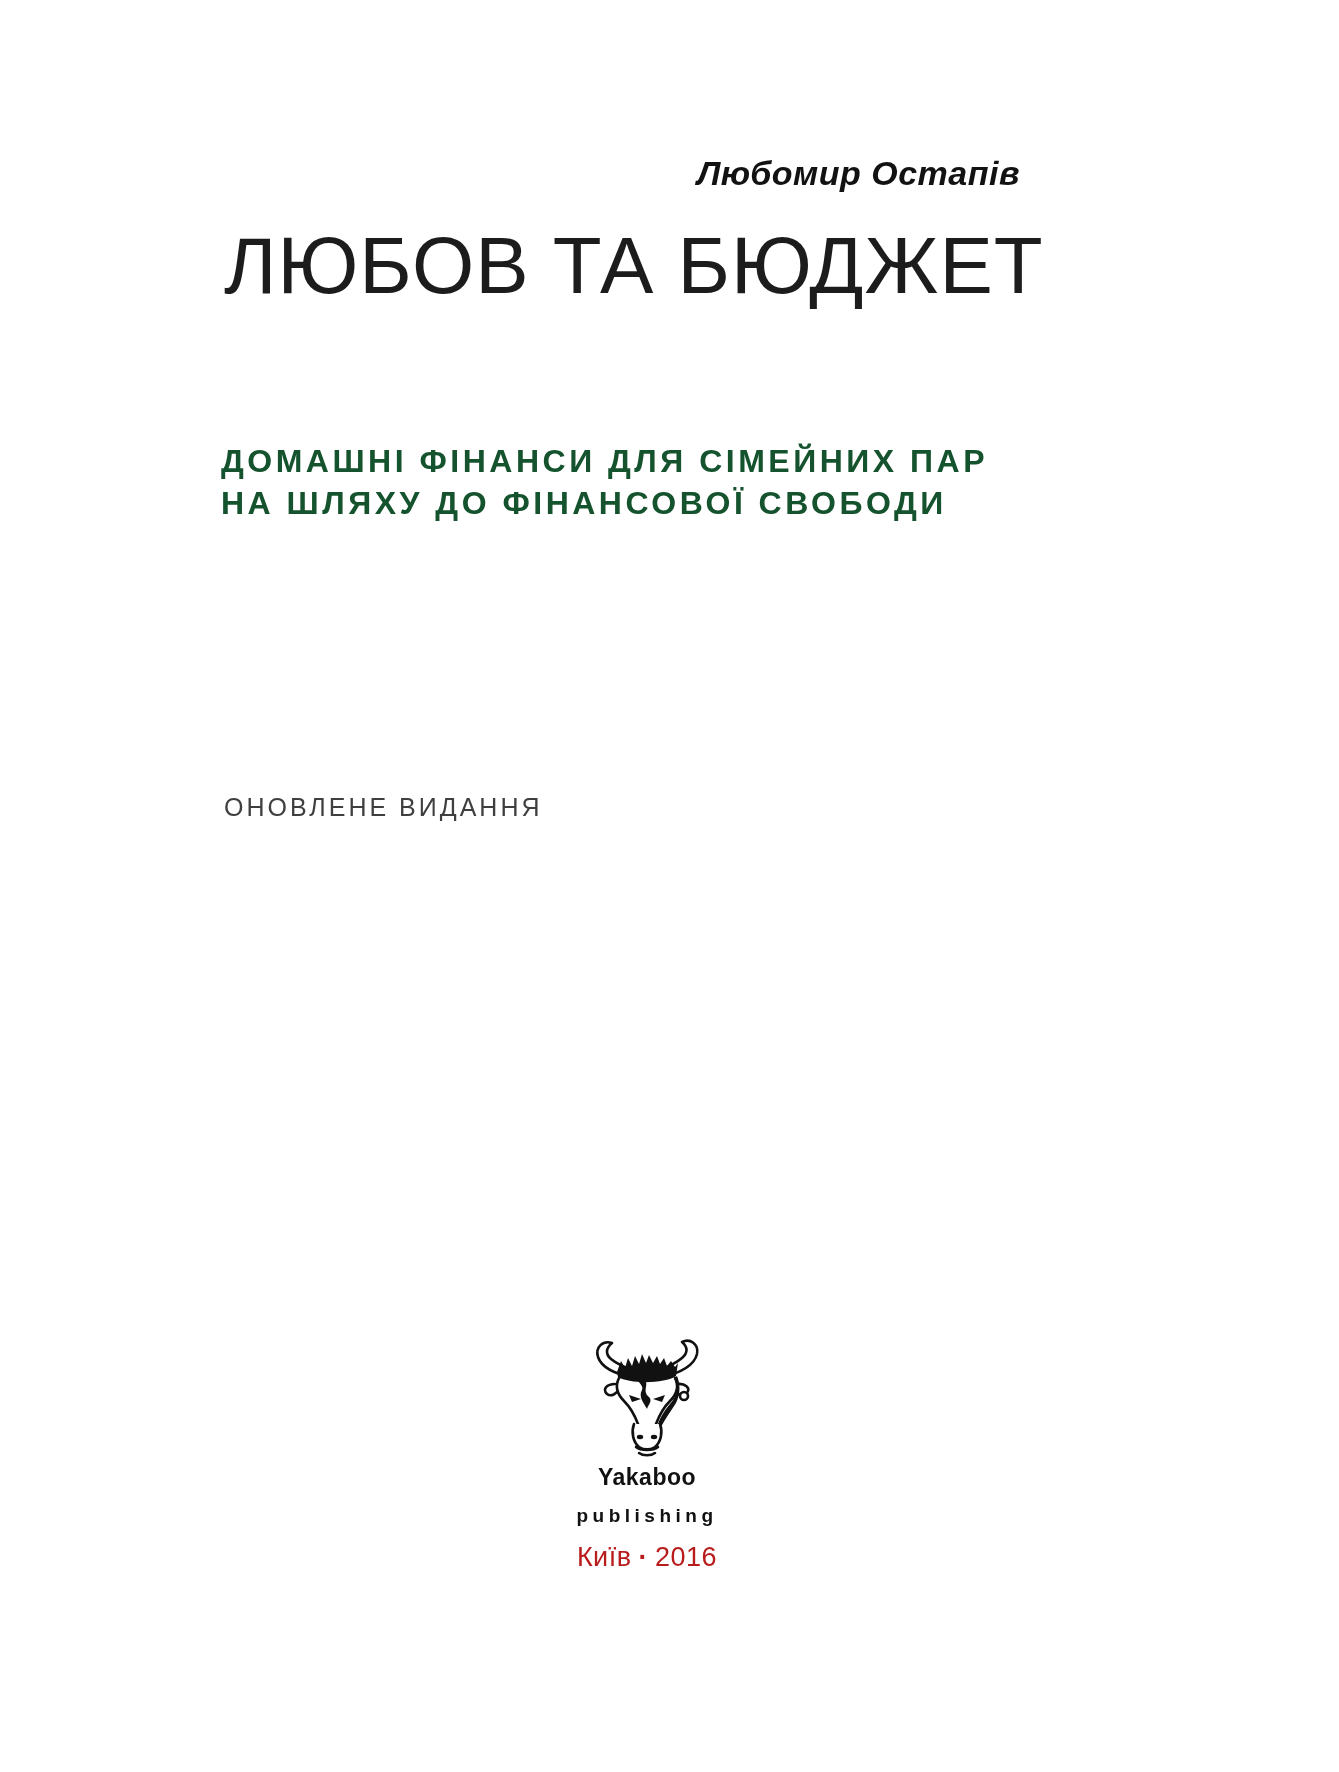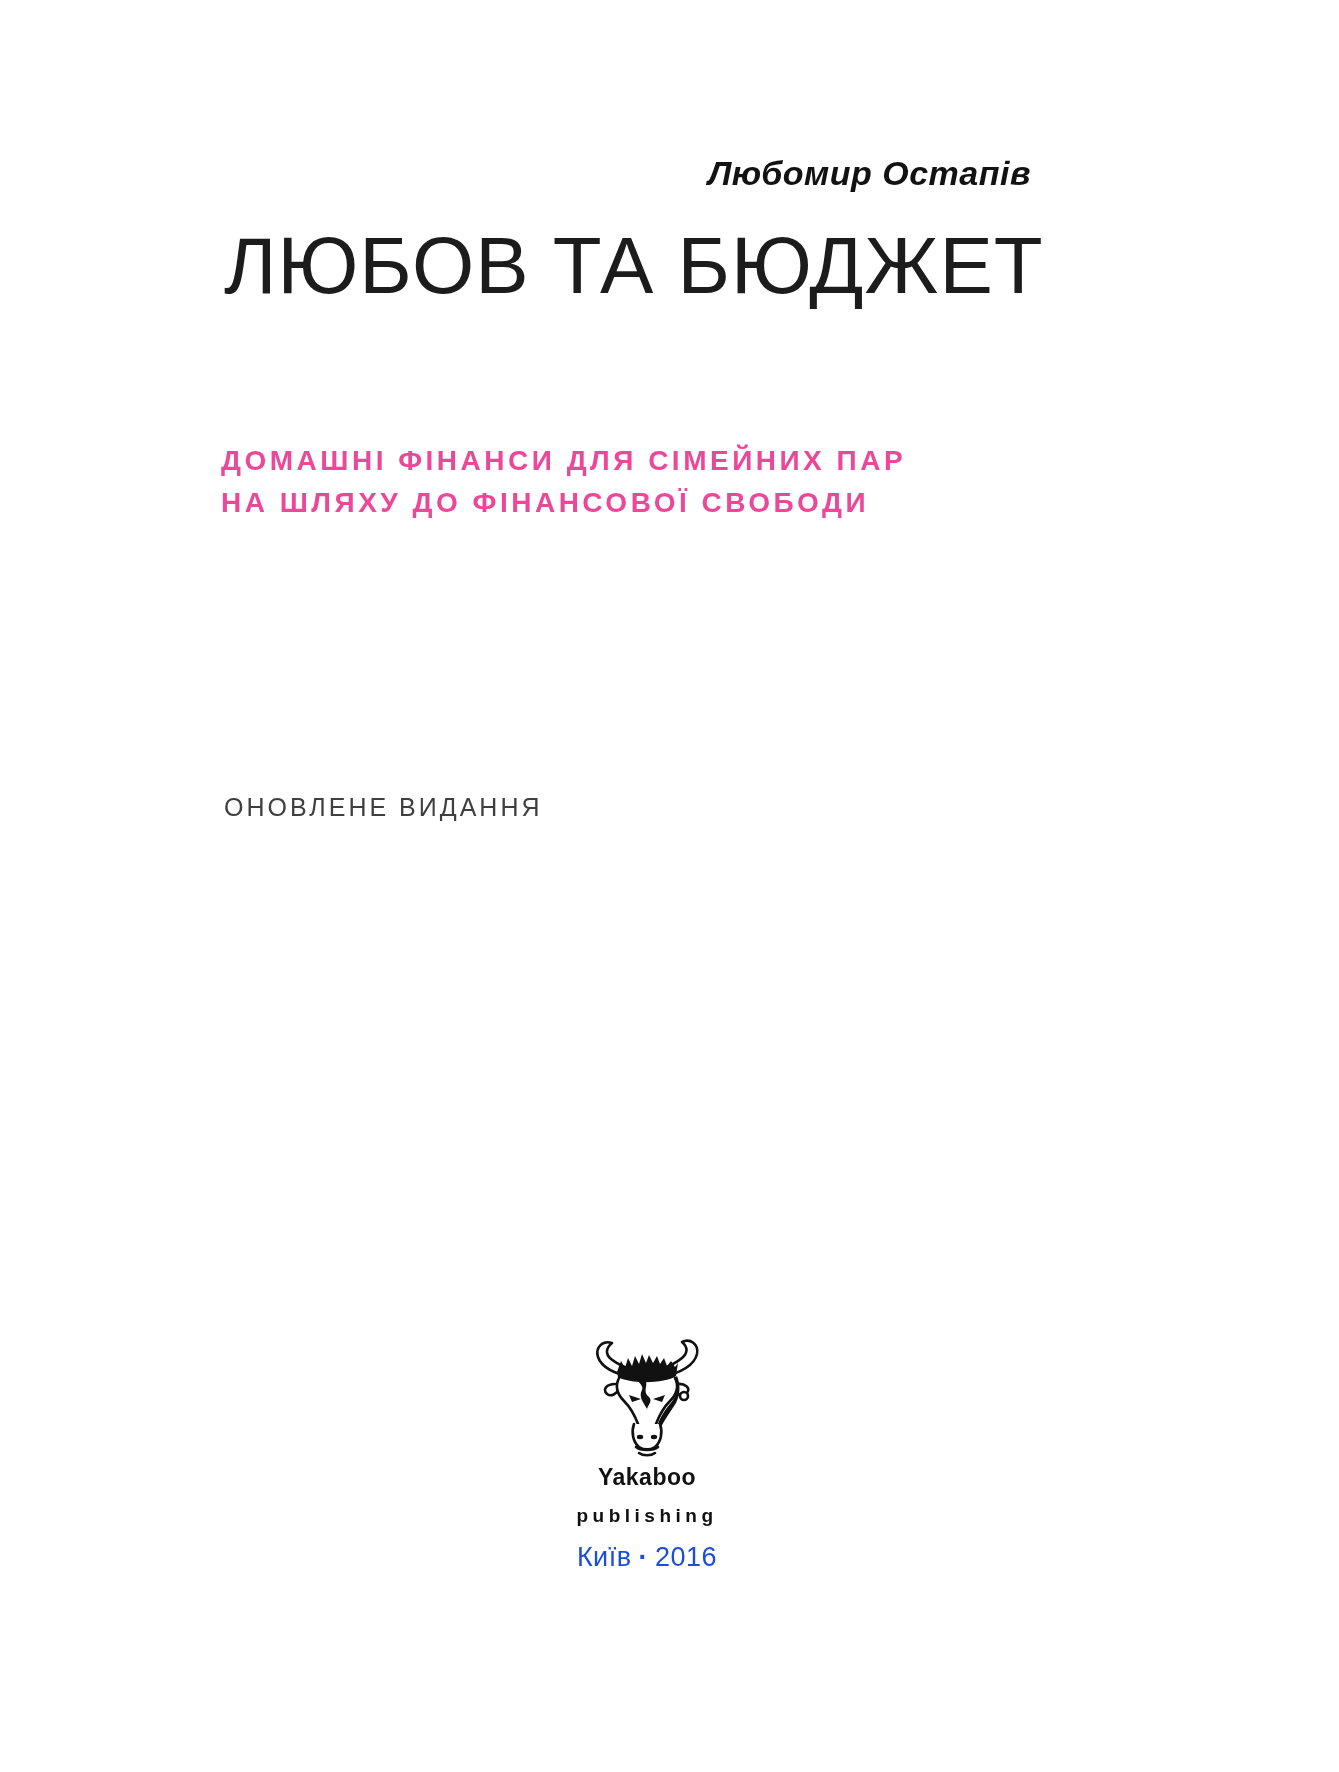--- a/index.html
+++ b/index.html
@@ -11,21 +11,21 @@
     position: relative;
     width: 1339px;
     height: 1772px;
     background: #ffffff;
     font-family: "Liberation Sans", sans-serif;
     color: #161616;
     overflow: hidden;
   }
   .author {
     position: absolute;
-    left: 236px;
+    left: 225px;
     top: 154px;
     width: 795px;
     text-align: right;
     font-size: 34px;
     font-style: italic;
     font-weight: bold;
     letter-spacing: 0.5px;
     color: #121212;
   }
   .title {
@@ -37,25 +37,25 @@
     font-weight: normal;
     letter-spacing: 1px;
     color: #1c1c1c;
     white-space: nowrap;
   }
   .subtitle {
     position: absolute;
     left: 221px;
     top: 440px;
     width: 900px;
-    font-size: 28px;
+    font-size: 32px;
     font-weight: bold;
     letter-spacing: 3.5px;
     line-height: 42px;
-    color: #ec4899;
+    color: #14532d;
   }
   .edition {
     position: absolute;
     left: 224px;
     top: 793px;
     font-size: 25px;
     font-weight: normal;
     letter-spacing: 3px;
     color: #3f3f3f;
   }
@@ -84,21 +84,21 @@
     margin-top: 14px;
     font-size: 19px;
     font-weight: bold;
     letter-spacing: 4.5px;
     color: #111111;
   }
   .publisher .imprint {
     margin-top: 15px;
     font-size: 27px;
     letter-spacing: 0.5px;
-    color: #1d4ed8;
+    color: #b91c1c;
     display: flex;
     align-items: flex-end;
   }
   .publisher .imprint .dot {
     margin: 0 7px;
     font-weight: bold;
   }
 </style>
 </head>
 <body>

